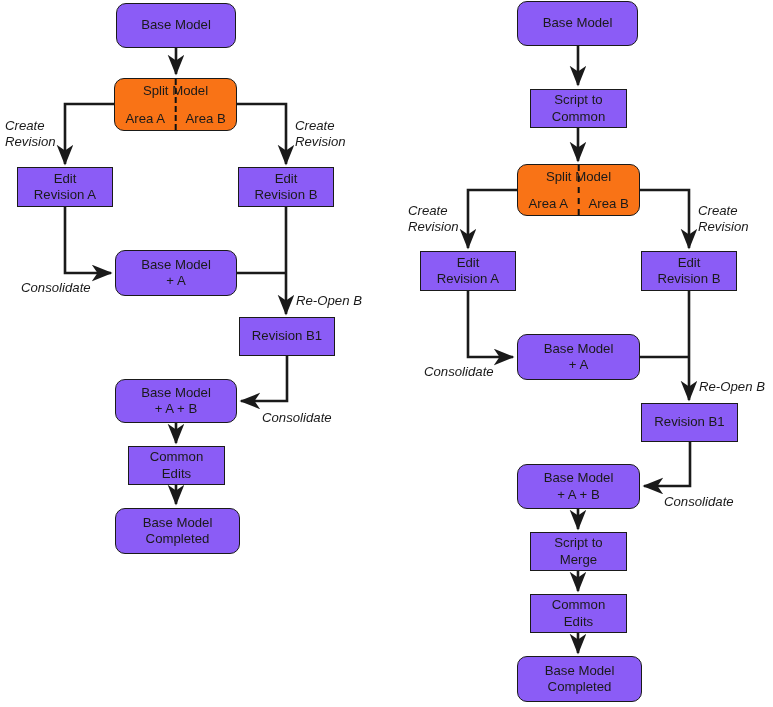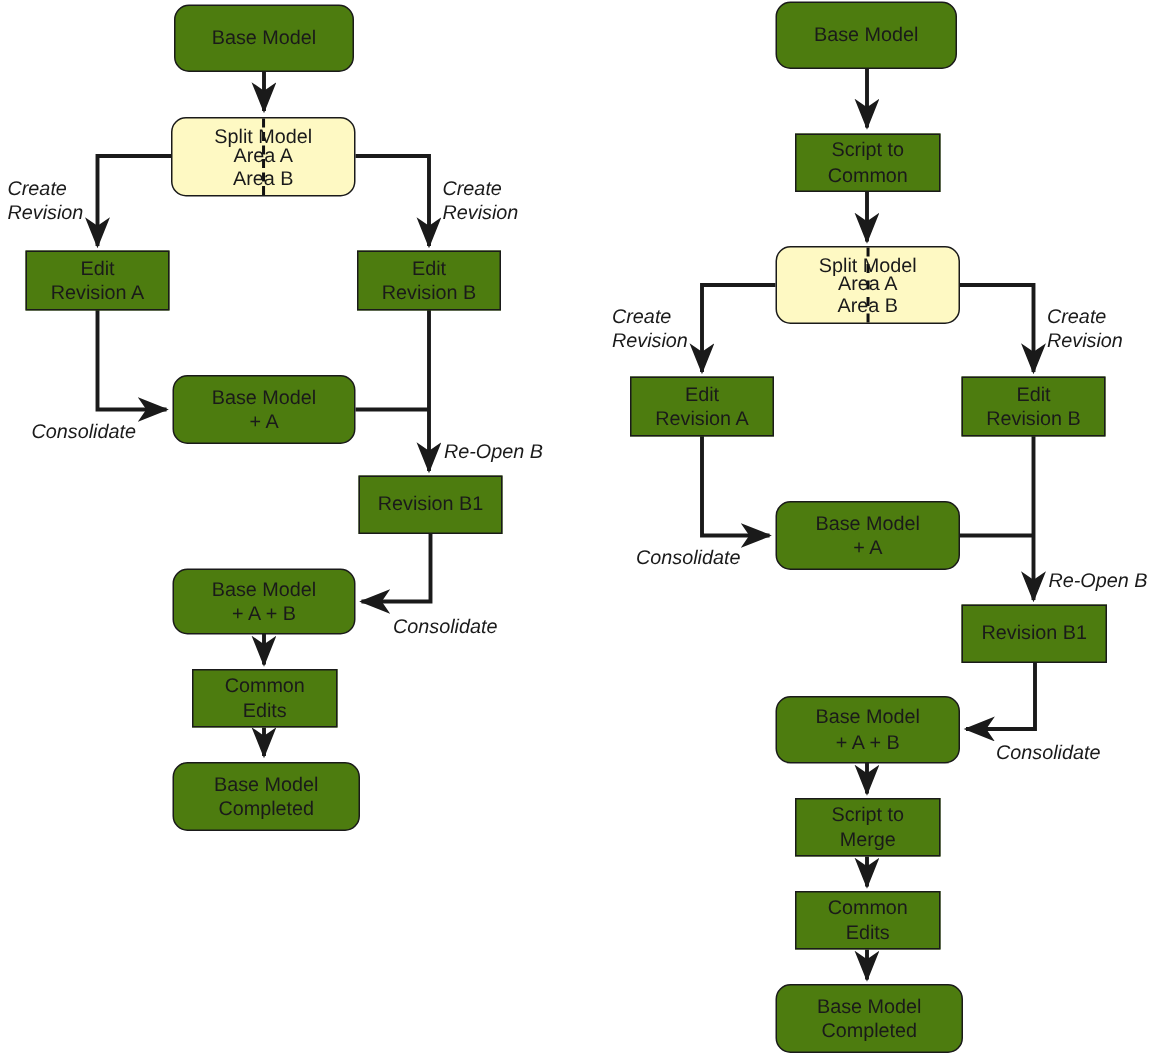--- a/index.html
+++ b/index.html
@@ -24,58 +24,57 @@
   svg.edges {
     position: absolute;
     left: 0; top: 0;
     width: 773px;
     height: 707px;
     pointer-events: none;
   }
   .node {
     position: absolute;
     box-sizing: border-box;
-    background: #4d7c0f;
+    background: #8b5cf6;
     border: 1.4px solid #1a1a1a;
     display: flex;
     flex-direction: column;
     align-items: center;
     justify-content: center;
     text-align: center;
     font-size: 13.2px;
     line-height: 1.22;
     color: #1a1a1a;
     z-index: 3;
   }
   .node.rounded {
     border-radius: 10px;
   }
   .node .line2 { display: block; }
   .split-node {
     position: absolute;
     box-sizing: border-box;
-    background: #fef9c3;
+    background: #f97316;
     border: 1.4px solid #1a1a1a;
     border-radius: 10px;
     z-index: 2;
     font-size: 13.2px;
     color: #1a1a1a;
   }
   .split-title {
     position: absolute;
     left: 0; right: 0;
     top: 4px;
     text-align: center;
   }
   .split-areas {
     position: absolute;
     left: 0; right: 0;
     bottom: 4px;
     display: flex;
-    flex-direction: column;
   }
   .split-areas > div {
     flex: 1;
     text-align: center;
   }
   .split-divider {
     position: absolute;
     top: 0;
     bottom: 0;
     left: 50%;

